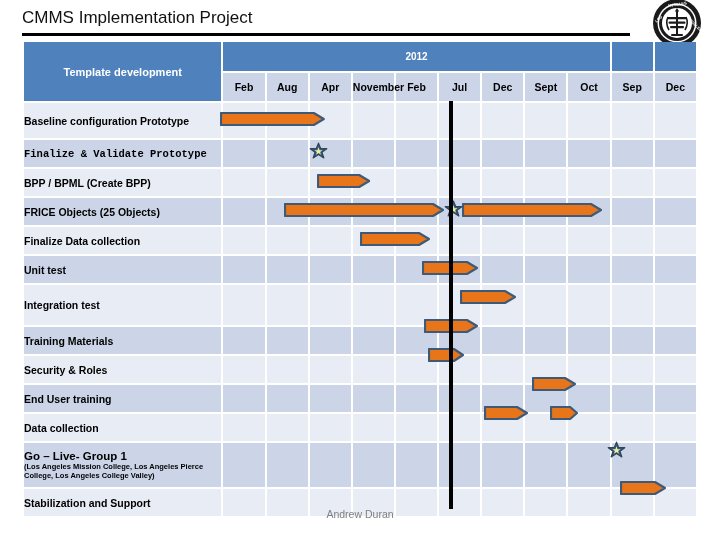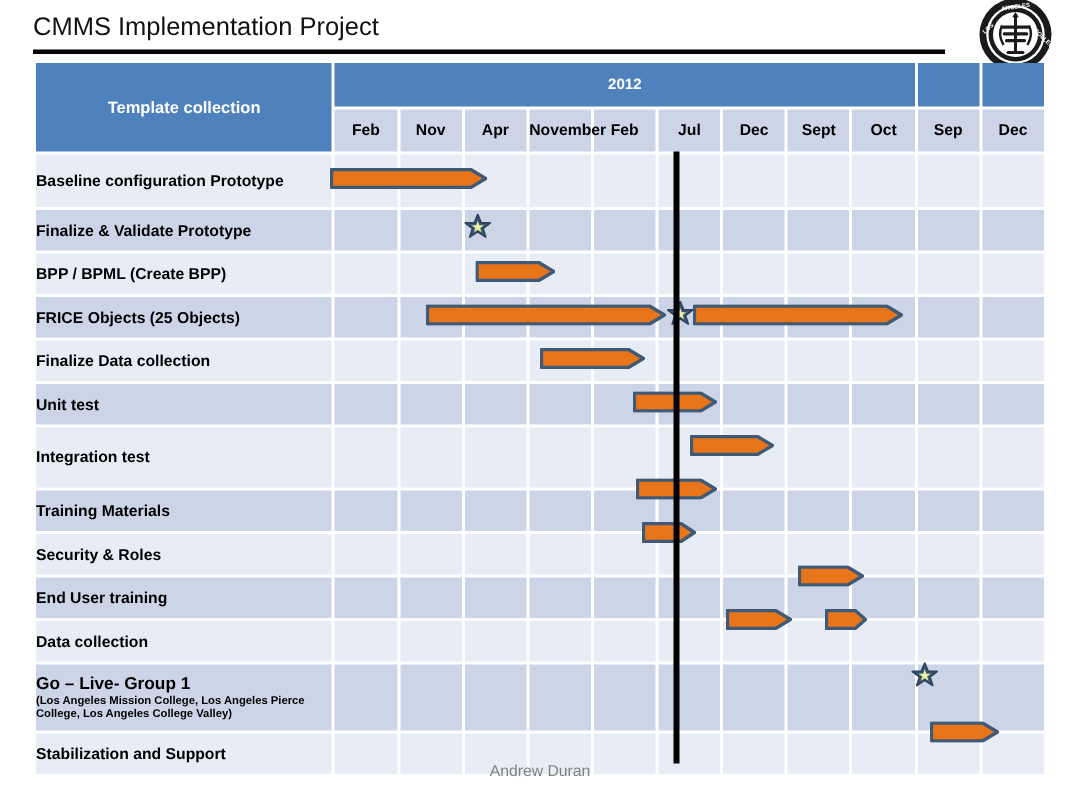--- a/index.html
+++ b/index.html
@@ -153,28 +153,28 @@
         <col style="width:40px">
         <col style="width:40px">
       <col style="width:40px">
         <col style="width:40px">
         <col style="width:40px">
       <col style="width:40px">
         <col style="width:40px">
     </colgroup>
     <tbody id="gantt-body">
         <tr>
-          <td class="taskhdr" rowspan="2" style="height: 59px;">Template collection</td>
+          <td class="taskhdr" rowspan="2" style="height: 59px;">Template development</td>
           <td class="yearhdr" colspan="9">2012</td>
           <td class="yearblank"></td>
           <td class="yearblank"></td>
         </tr>
         <tr>
           <td class="monthhdr">Feb</td>
-          <td class="monthhdr">Nov</td>
+          <td class="monthhdr">Aug</td>
           <td class="monthhdr">Apr</td>
           <td class="monthhdr">November</td>
           <td class="monthhdr">Feb</td>
           <td class="monthhdr">Jul</td>
           <td class="monthhdr">Dec</td>
           <td class="monthhdr">Sept</td>
           <td class="monthhdr">Oct</td>
           <td class="monthhdr">Sep</td>
           <td class="monthhdr">Dec</td>
         </tr>
@@ -186,21 +186,21 @@
           <td class="cell light" style="height: 35px;"></td>
           <td class="cell light" style="height: 35px;"></td>
           <td class="cell light" style="height: 35px;"></td>
           <td class="cell light" style="height: 35px;"></td>
           <td class="cell light" style="height: 35px;"></td>
           <td class="cell light" style="height: 35px;"></td>
           <td class="cell light" style="height: 35px;"></td>
           <td class="cell light" style="height: 35px;"></td>
         </tr>
         <tr>
-          <td class="taskname dark" style="height: 27px;">Finalize &amp; Validate Prototype</td>
+          <td class="taskname dark" style="height: 27px; font-family: Liberation Mono, monospace;">Finalize &amp; Validate Prototype</td>
           <td class="cell dark" style="height: 27px;"></td>
           <td class="cell dark" style="height: 27px;"></td>
           <td class="cell dark" style="height: 27px;"></td>
           <td class="cell dark" style="height: 27px;"></td>
           <td class="cell dark" style="height: 27px;"></td>
           <td class="cell dark" style="height: 27px;"></td>
           <td class="cell dark" style="height: 27px;"></td>
           <td class="cell dark" style="height: 27px;"></td>
           <td class="cell dark" style="height: 27px;"></td>
           <td class="cell dark" style="height: 27px;"></td>

